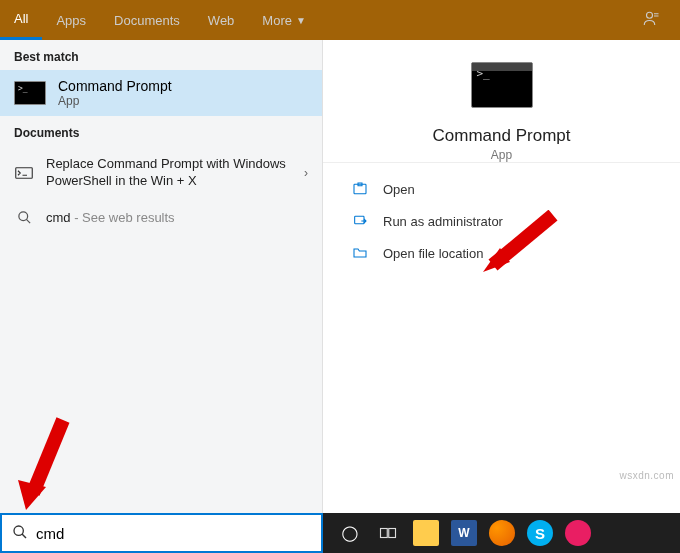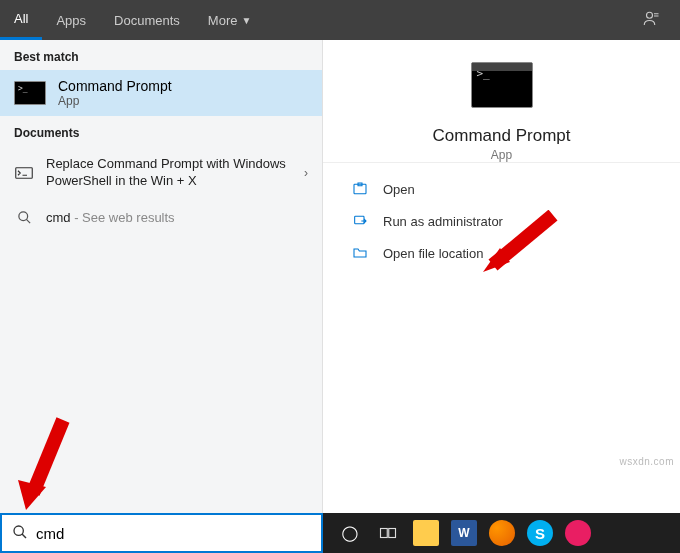--- a/index.html
+++ b/index.html
@@ -1,18 +1,18 @@
 <!DOCTYPE html>
 <html><head>
   <meta charset="utf-8">
   <style>
     * { margin: 0; padding: 0; box-sizing: border-box; font-family: "Segoe UI", sans-serif; }
     body { width: 680px; height: 553px; overflow: hidden; background: #f0f0f0; position: relative; }
     .container { display: flex; flex-direction: column; height: 100%; }
-    .tabs { background: #404040; display: flex; align-items: center; height: 40px; padding: 0 0 0 0; color: #fff; font-size: 13px; }
+    .tabs { background: #a16207; display: flex; align-items: center; height: 40px; padding: 0 0 0 0; color: #fff; font-size: 13px; }
     .tab { padding: 0 14px; height: 100%; display: flex; align-items: center; cursor: pointer; color: #ccc; }
     .tab.active { color: #fff; border-bottom: 3px solid #0078d4; }
     .tab .chev { margin-left: 4px; font-size: 10px; }
     .tab-spacer { flex: 1; }
     .tab-right { padding: 0 20px; color: #ccc; }
     .main { flex: 1; display: flex; background: #5eead4; overflow: hidden; }
     .left { width: 323px; background: #f4f5f6; border-right: 1px solid #e0e0e0; display: flex; flex-direction: column; }
     .section-header { font-size: 12px; font-weight: 600; color: #222; padding: 10px 14px 6px; }
     .best-match { background: #cde6f7; display: flex; align-items: center; padding: 8px 14px; gap: 12px; }
     .cmd-icon-sm { width: 32px; height: 24px; background: #000; border: 1px solid #888; border-radius: 1px; position: relative; }
@@ -38,30 +38,31 @@
     .action { display: flex; align-items: center; gap: 14px; padding: 8px 28px; font-size: 13px; color: #333; cursor: pointer; }
     .action-icon { width: 18px; color: #0078d4; display: flex; justify-content: center; font-size: 14px; }
     .searchbar-row { height: 40px; background: #1f1f1f; display: flex; align-items: center; }
     .searchbox { height: 40px; width: 323px; background: #fff; border: 2px solid #0078d4; display: flex; align-items: center; padding: 0 10px; gap: 8px; }
     .searchbox input { border: none; outline: none; font-size: 15px; flex: 1; background: transparent; }
     .sb-icon { color: #333; font-size: 14px; }
     .taskbar { flex: 1; display: flex; align-items: center; gap: 12px; padding: 0 14px; }
     .tb-item { width: 26px; height: 26px; display: flex; align-items: center; justify-content: center; font-size: 15px; }
     .arrow { position: absolute; z-index: 50; }
     .arrow svg { display: block; }
-    .watermark { position: absolute; right: 6px; bottom: 46px; font-size: 10px; color: #bbb; letter-spacing: 0.5px; }
+    .watermark { position: absolute; right: 6px; bottom: 32px; font-size: 10px; color: #bbb; letter-spacing: 0.5px; }
   </style>
 </head>
 <body>
 
 <div class="container">
   <div class="tabs">
     <div class="tab active">All</div>
     <div class="tab">Apps</div>
     <div class="tab">Documents</div>
+    <div class="tab">Web</div>
     <div class="tab">
       <span>More</span>
       <span class="chev">▼</span>
     </div>
     <div class="tab-spacer"></div>
     <div class="tab-right">
       <svg width="18" height="18" viewBox="0 0 24 24" fill="none" stroke="#ccc" stroke-width="1.5">
           <circle cx="10" cy="7" r="4"></circle>
           <path d="M3 20c0-4 3-6 7-6s7 2 7 6"></path>
           <path d="M16 5h6M16 8h6"></path>

